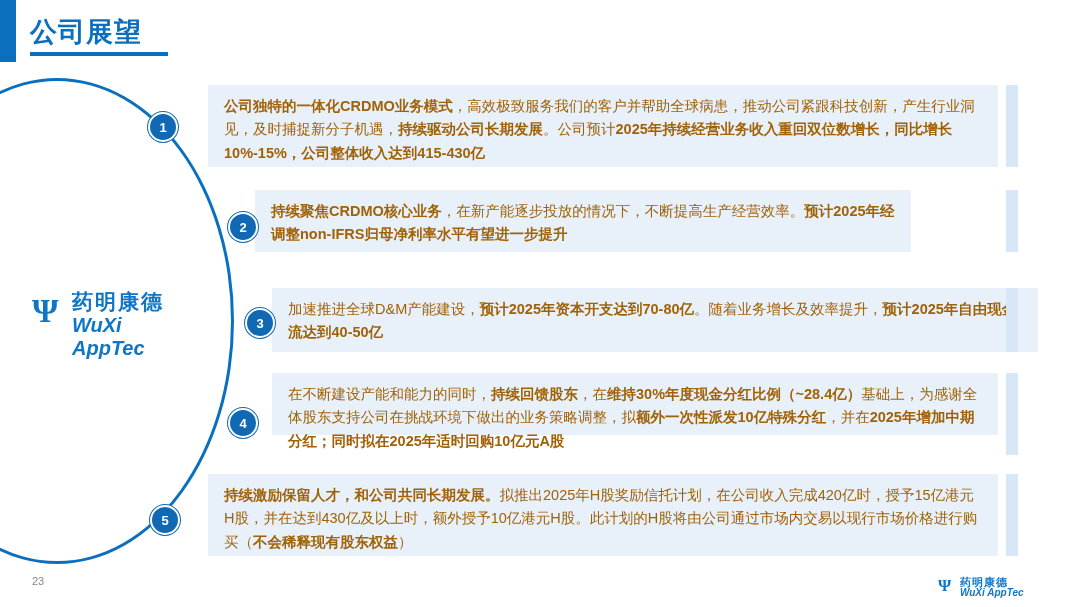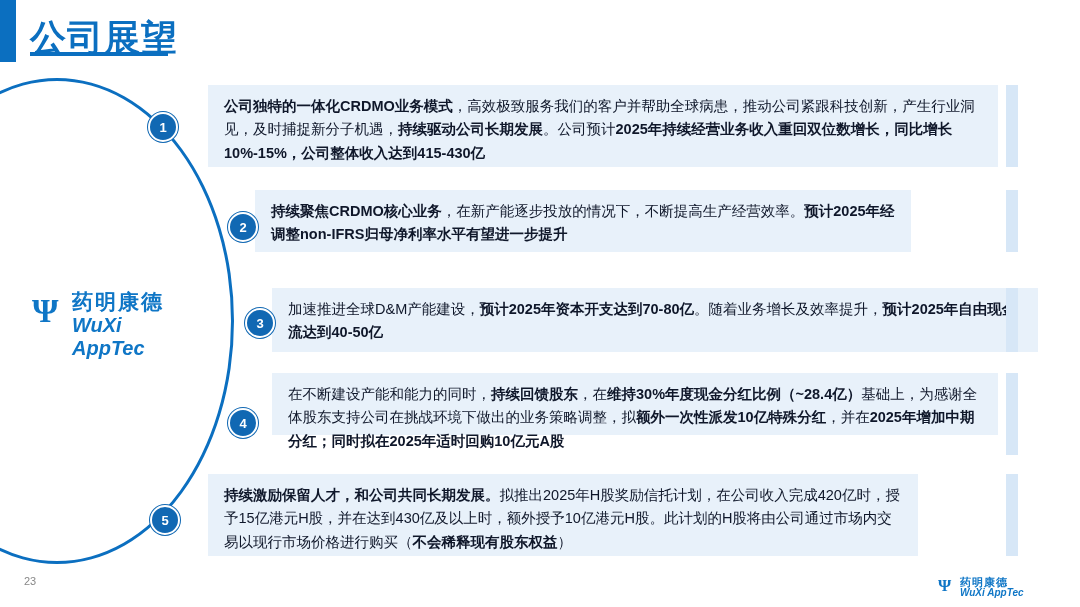--- a/index.html
+++ b/index.html
@@ -9,21 +9,21 @@
     font-family:"Liberation Sans","DejaVu Sans",sans-serif;
     position:relative;
     overflow:hidden;
   }
   
   .corner-block{
     position:absolute;left:0;top:0;width:16px;height:62px;background:#0b6fc0;
   }
   .page-title{
     position:absolute;left:30px;top:14px;
-    font-size:36px;font-weight:bold;color:#0b6fc0;letter-spacing:1px;
+    font-size:27px;font-weight:bold;color:#0b6fc0;letter-spacing:1px;
   }
   .title-underline{
     position:absolute;left:30px;top:52px;width:138px;height:4px;background:#0b6fc0;
   }
   .arc-wrap{
     position:absolute;left:-120px;top:78px;width:360px;height:492px;overflow:hidden;
   }
   .arc-wrap .circle{
     position:absolute;left:0;top:0;width:354px;height:486px;border:3px solid #0b6fc0;border-radius:50%;box-sizing:border-box;
   }
@@ -49,34 +49,34 @@
     background:#1168b3;color:#fff;
     font-size:13px;font-weight:bold;
     display:flex;align-items:center;justify-content:center;
     border:2px solid #ffffff;
     box-shadow:0 0 0 1px #1168b3;
     z-index:5;
   }
   .panel{
     position:absolute;
     background:#e8f1fa;
-    color:#0f172a;
+    color:#a16207;
     font-size:14.5px;
     line-height:1.62;
     padding:10px 16px 10px 16px;
     box-sizing:border-box;
   }
   .panel b{font-weight:bold;}
   .tick{
     position:absolute;
     width:12px;
     background:#d7e7f7;
   }
   .pagenum{
-    position:absolute;left:24px;top:575px;font-size:11px;color:#888;
+    position:absolute;left:32px;top:575px;font-size:11px;color:#888;
   }
   .footer-logo{
     position:absolute;right:22px;top:578px;width:120px;height:22px;
   }
   .footer-logo .fp{
     position:absolute;left:0;top:-2px;font-size:17px;font-weight:bold;color:#0f76c6;font-family:"Liberation Serif",serif;
   }
   .footer-logo .fcn{
     position:absolute;left:22px;top:-3px;font-size:11px;font-weight:bold;color:#0f76c6;letter-spacing:1px;
   }
@@ -124,21 +124,21 @@
 
 <div class="bullet" style="left:228px;top:408px;">
     <span>4</span>
   </div>
 <div class="panel" style="left:272px;top:373px;width:726px;height:62px;">在不断建设产能和能力的同时，<b>持续回馈股东</b>，在<b>维持30%年度现金分红比例（~28.4亿）</b>基础上，为感谢全体股东支持公司在挑战环境下做出的业务策略调整，拟<b>额外一次性派发10亿特殊分红</b>，并在<b>2025年增加中期分红；同时拟在2025年适时回购10亿元A股</b></div>
 <div class="tick" style="left:1006px;top:373px;height:82px;"></div>
 
 <div class="bullet" style="left:150px;top:505px;">
     <span>5</span>
   </div>
-<div class="panel" style="left:208px;top:474px;width:710px;height:82px;"><b>持续激励保留人才，和公司共同长期发展。</b>拟推出2025年H股奖励信托计划，在公司收入完成420亿时，授予15亿港元H股，并在达到430亿及以上时，额外授予10亿港元H股。此计划的H股将由公司通过市场内交易以现行市场价格进行购买（<b>不会稀释现有股东权益</b>）</div>
+<div class="panel" style="left:208px;top:474px;width:790px;height:82px;"><b>持续激励保留人才，和公司共同长期发展。</b>拟推出2025年H股奖励信托计划，在公司收入完成420亿时，授予15亿港元H股，并在达到430亿及以上时，额外授予10亿港元H股。此计划的H股将由公司通过市场内交易以现行市场价格进行购买（<b>不会稀释现有股东权益</b>）</div>
 <div class="tick" style="left:1006px;top:474px;height:82px;"></div>
 
 <div class="pagenum">23</div>
 
 <div class="footer-logo">
   <span class="fp">Ψ</span>
   <span class="fcn">药明康德</span>
   <span class="fen">WuXi AppTec</span>
 </div>
 

